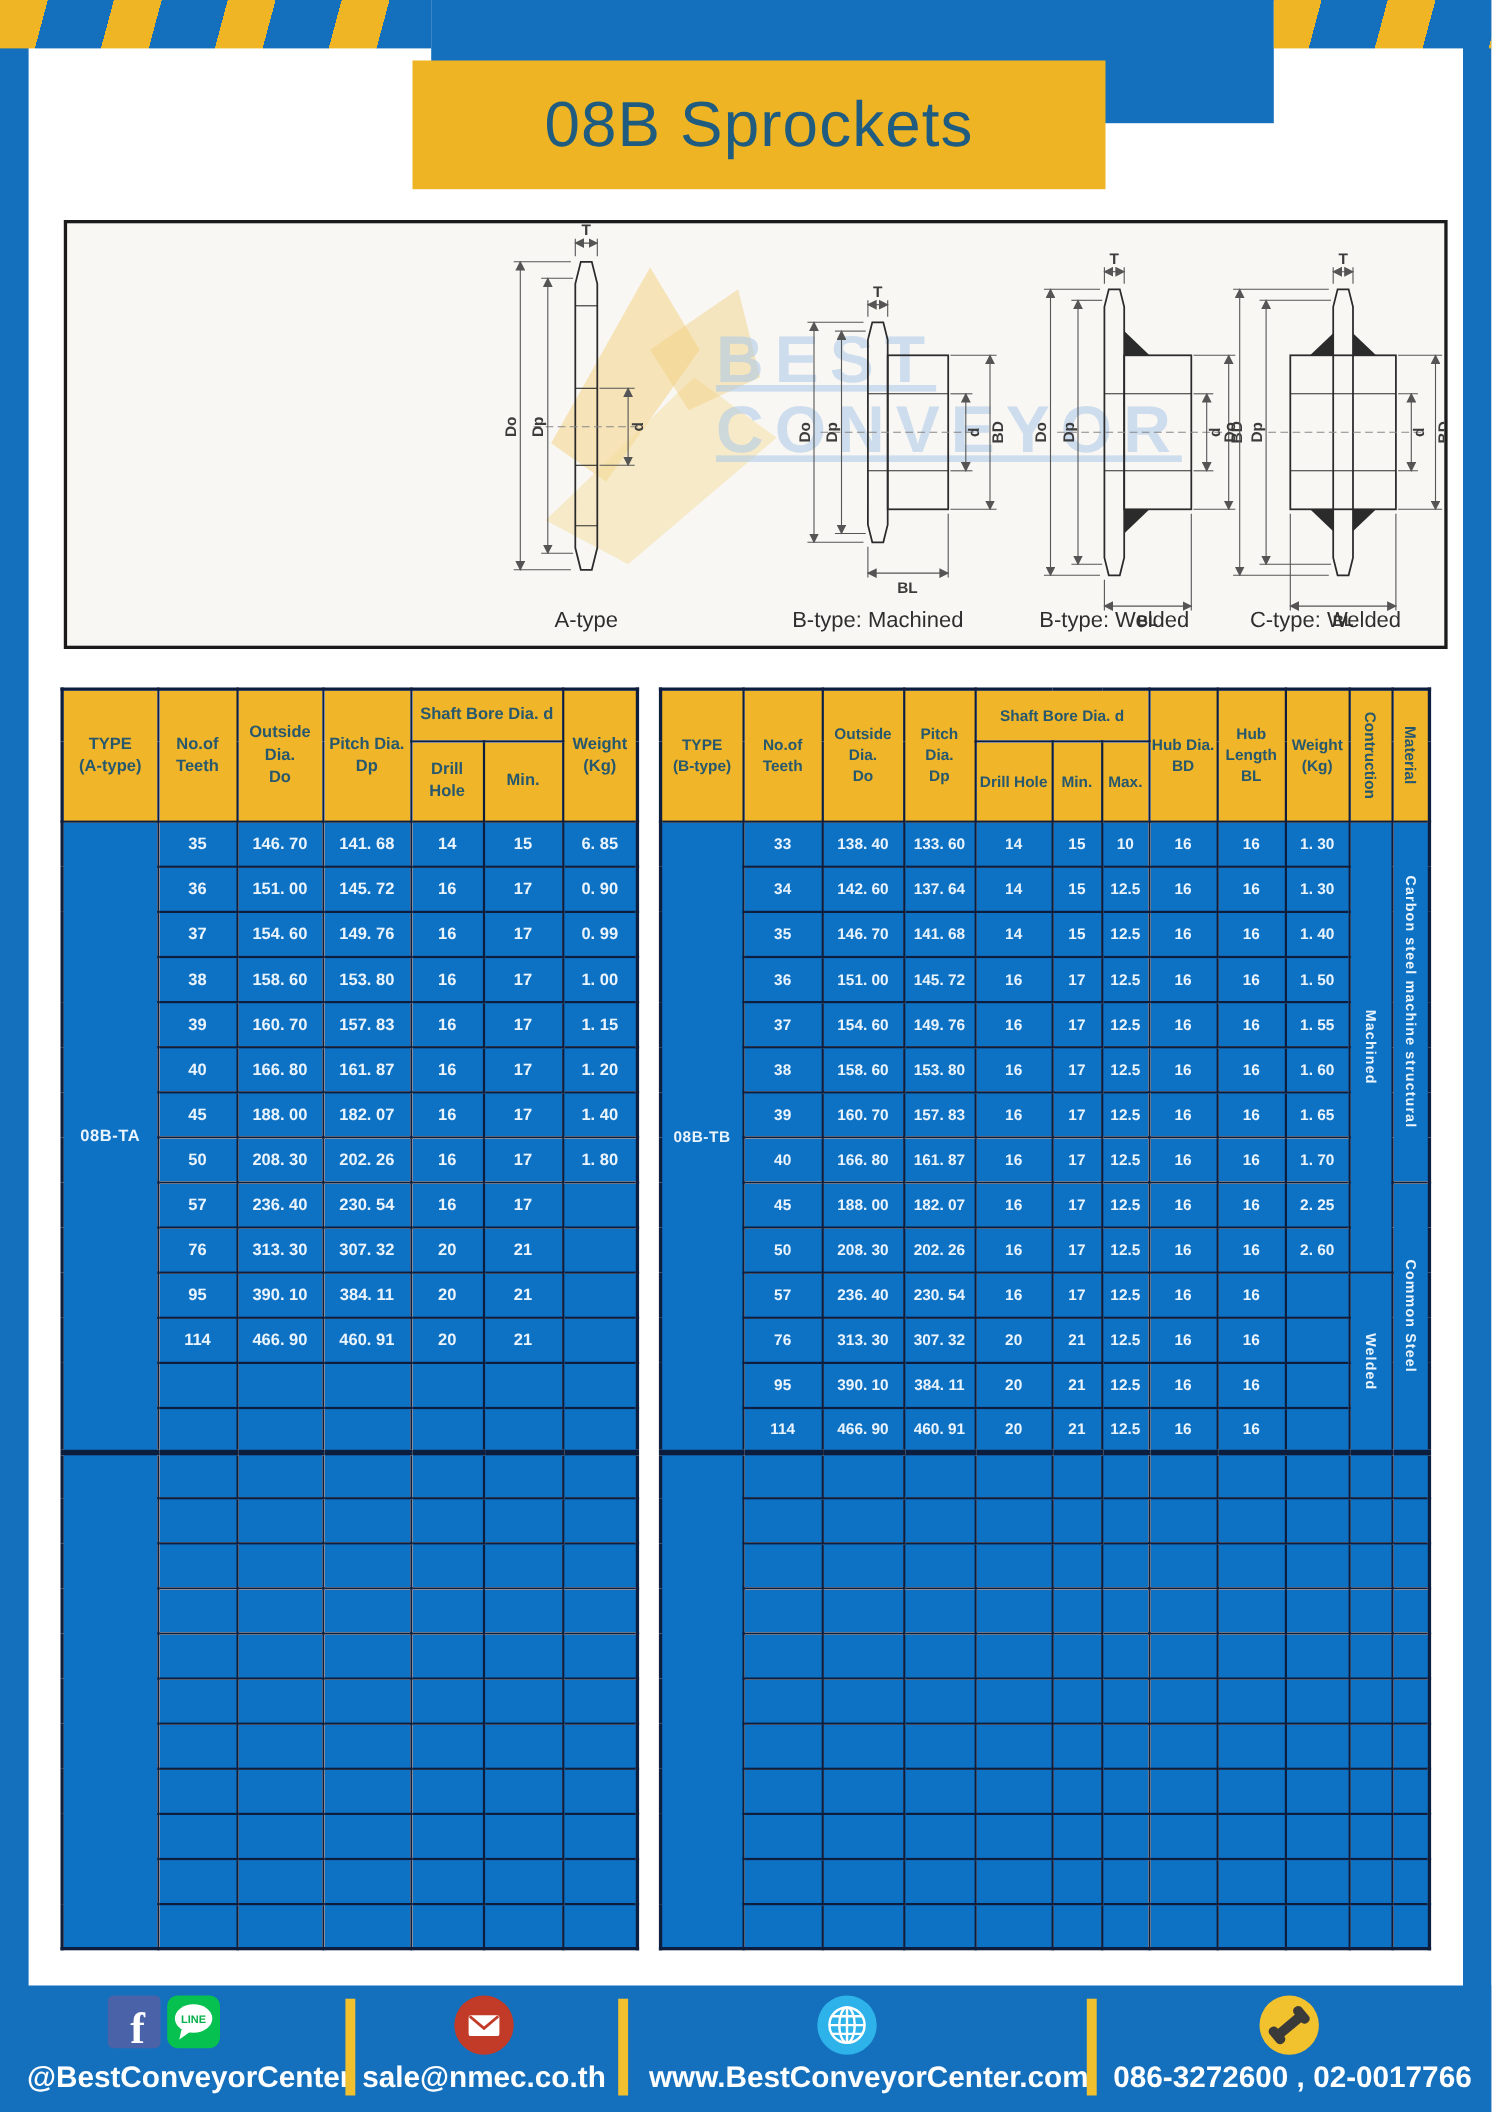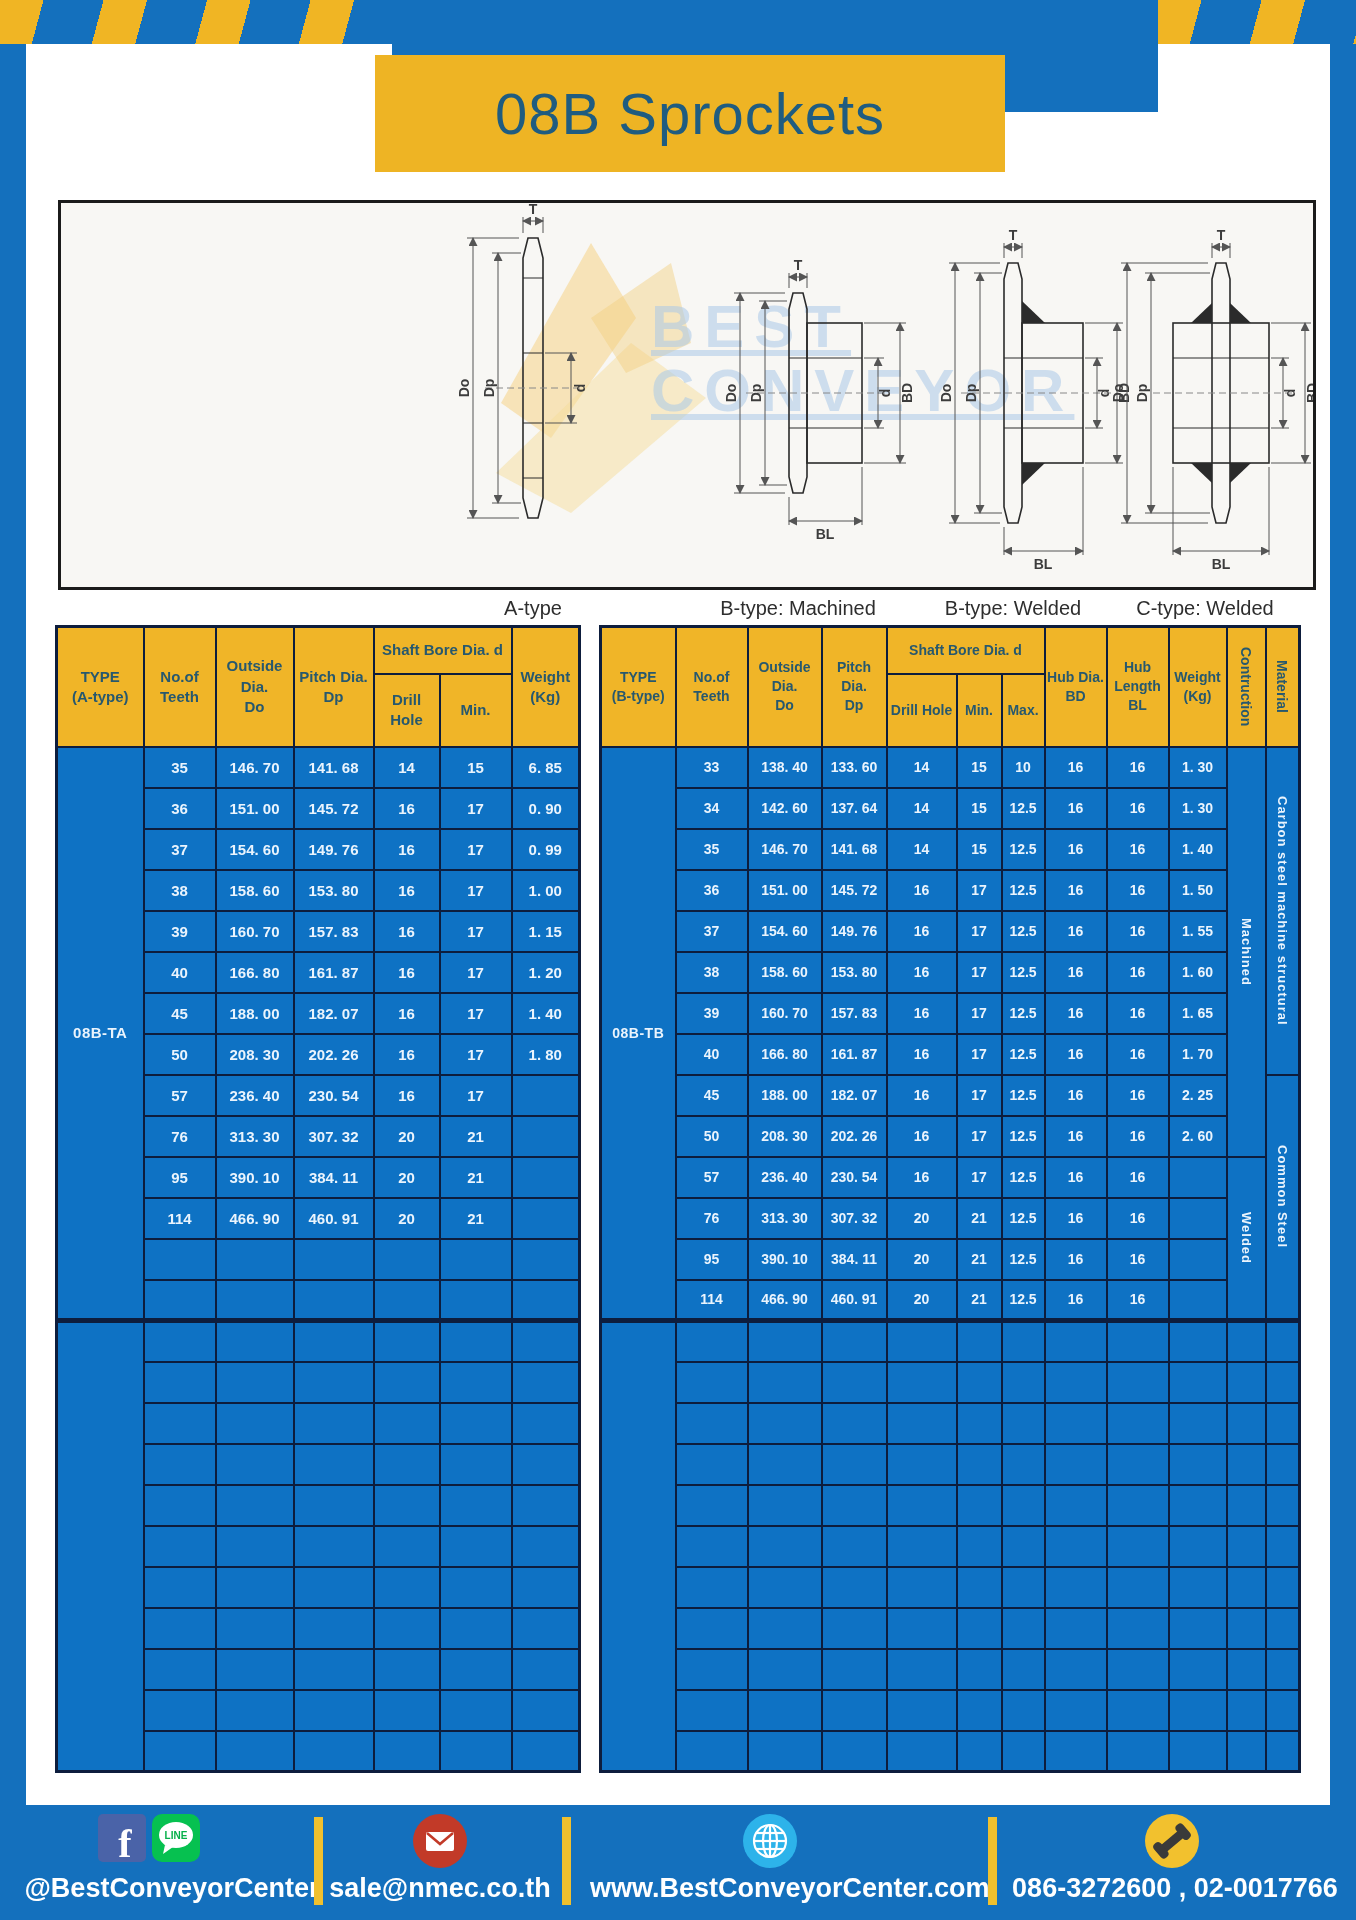--- a/index.html
+++ b/index.html
@@ -22,21 +22,21 @@
                background:#f8f7f4;border:3px solid #1b1b1b;box-sizing:border-box;}
   .watermark{position:absolute;left:590px;top:92px;width:560px;text-align:left;
              font-weight:bold;font-size:60px;line-height:64px;letter-spacing:10px;
              color:rgba(170,200,232,0.55);pointer-events:none;text-decoration:underline;}
   .wm-graphic{position:absolute;left:380px;top:20px;pointer-events:none;}
   .specs{position:absolute;left:40px;top:100px;color:#1d5a7d;font-weight:bold;
          font-size:21px;line-height:34px;white-space:pre;}
   .drawings{position:absolute;left:0;top:0;}
   .drawings text{font-family:"Liberation Sans",sans-serif;font-size:14px;font-weight:bold;fill:#3c3c3c;}
   .caption{position:absolute;top:350px;width:240px;text-align:center;font-size:20px;
-           color:#2e2e2e;font-weight:normal;margin-top:44px;}
+           color:#2e2e2e;font-weight:normal;}
   
   table.spec-table{position:absolute;top:625px;border-collapse:collapse;table-layout:fixed;
                    border:3px solid #0d1d3d;}
   .spec-table th,.spec-table td{border:2px solid #0d1d3d;padding:0;margin:0;text-align:center;
                    vertical-align:middle;overflow:hidden;}
   .spec-table thead th{background:#f0b528;color:#27586e;font-weight:bold;font-size:15px;line-height:1.35;}
   #tableB thead th{font-size:14px;}
   .spec-table thead tr.h1{height:47px;} .spec-table thead tr.h2{height:73px;}
   .spec-table tbody tr{height:41px;}
   .spec-table tbody td{background:#0e72c4;color:#eaf4fd;font-size:15px;font-weight:bold;}

